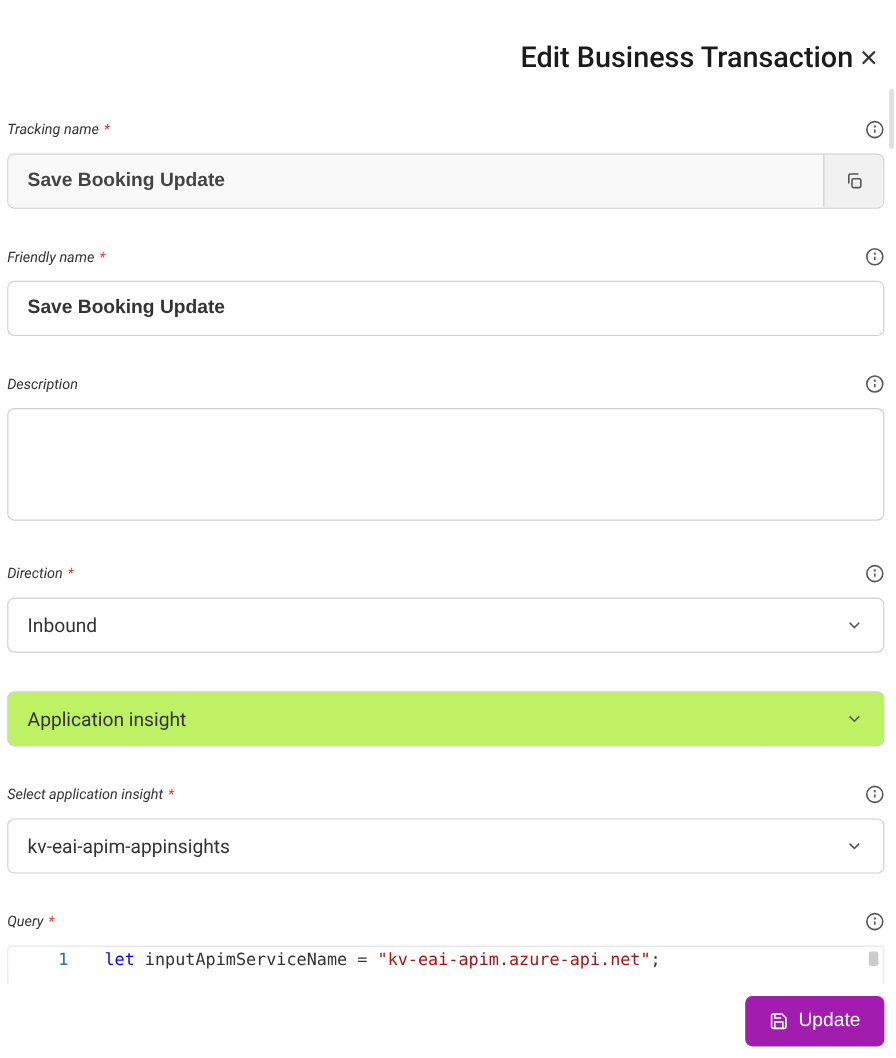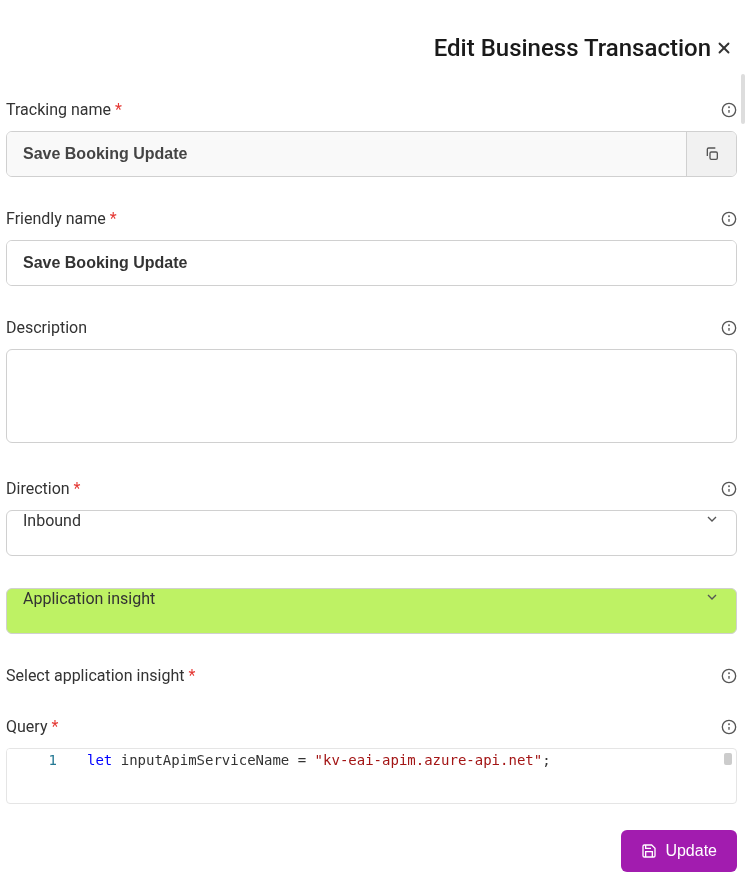--- a/index.html
+++ b/index.html
@@ -50,22 +50,23 @@
     .field-group {
       margin-bottom: 32px;
     }
     .label-row {
       display: flex;
       justify-content: space-between;
       align-items: center;
       margin-bottom: 12px;
     }
     .label {
-      font-size: 16px;
-      color: #333;
+      font-size: 12px;
+      color: #333;
+      font-style: italic;
     }
     .req {
       color: #e53935;
       margin-left: 4px;
     }
     .info-icon {
       width: 16px;
       height: 16px;
       color: #555;
       cursor: pointer;
@@ -111,20 +112,21 @@
       resize: none;
       height: 94px;
       font-family: inherit;
     }
     .select-wrap {
       position: relative;
       border: 1px solid #d0d0d0;
       border-radius: 6px;
       height: 46px;
       display: flex;
+      align-items: center;
       padding: 0 16px;
       cursor: pointer;
       background: #fff;
     }
     .select-wrap.shaded { background: #bef264; }
     .select-text {
       flex: 1;
       font-size: 16px;
       color: #333;
     }
@@ -313,20 +315,26 @@
         <span>Select application insight</span><span class="req">*</span>
       </div>
       <span class="info-wrap">
         <svg class="info-icon" viewBox="0 0 24 24" fill="none" stroke="currentColor" stroke-width="2">
             <circle cx="12" cy="12" r="10"></circle>
             <line x1="12" y1="16" x2="12" y2="12"></line>
             <circle cx="12" cy="8" r="0.5" fill="currentColor"></circle>
           </svg>
       </span>
     </div>
+    <div class="select-wrap">
+      <span class="select-text">kv-eai-apim-appinsights</span>
+      <svg class="chevron" viewBox="0 0 24 24" fill="none" stroke="currentColor" stroke-width="2">
+          <polyline points="6 9 12 15 18 9"></polyline>
+        </svg>
+    </div>
   </div>
 
   <div class="field-group" style="margin-bottom:12px;">
     <div class="label-row">
       <div class="label">
         <span>Query</span><span class="req">*</span>
       </div>
       <span class="info-wrap">
         <svg class="info-icon" viewBox="0 0 24 24" fill="none" stroke="currentColor" stroke-width="2">
             <circle cx="12" cy="12" r="10"></circle>

